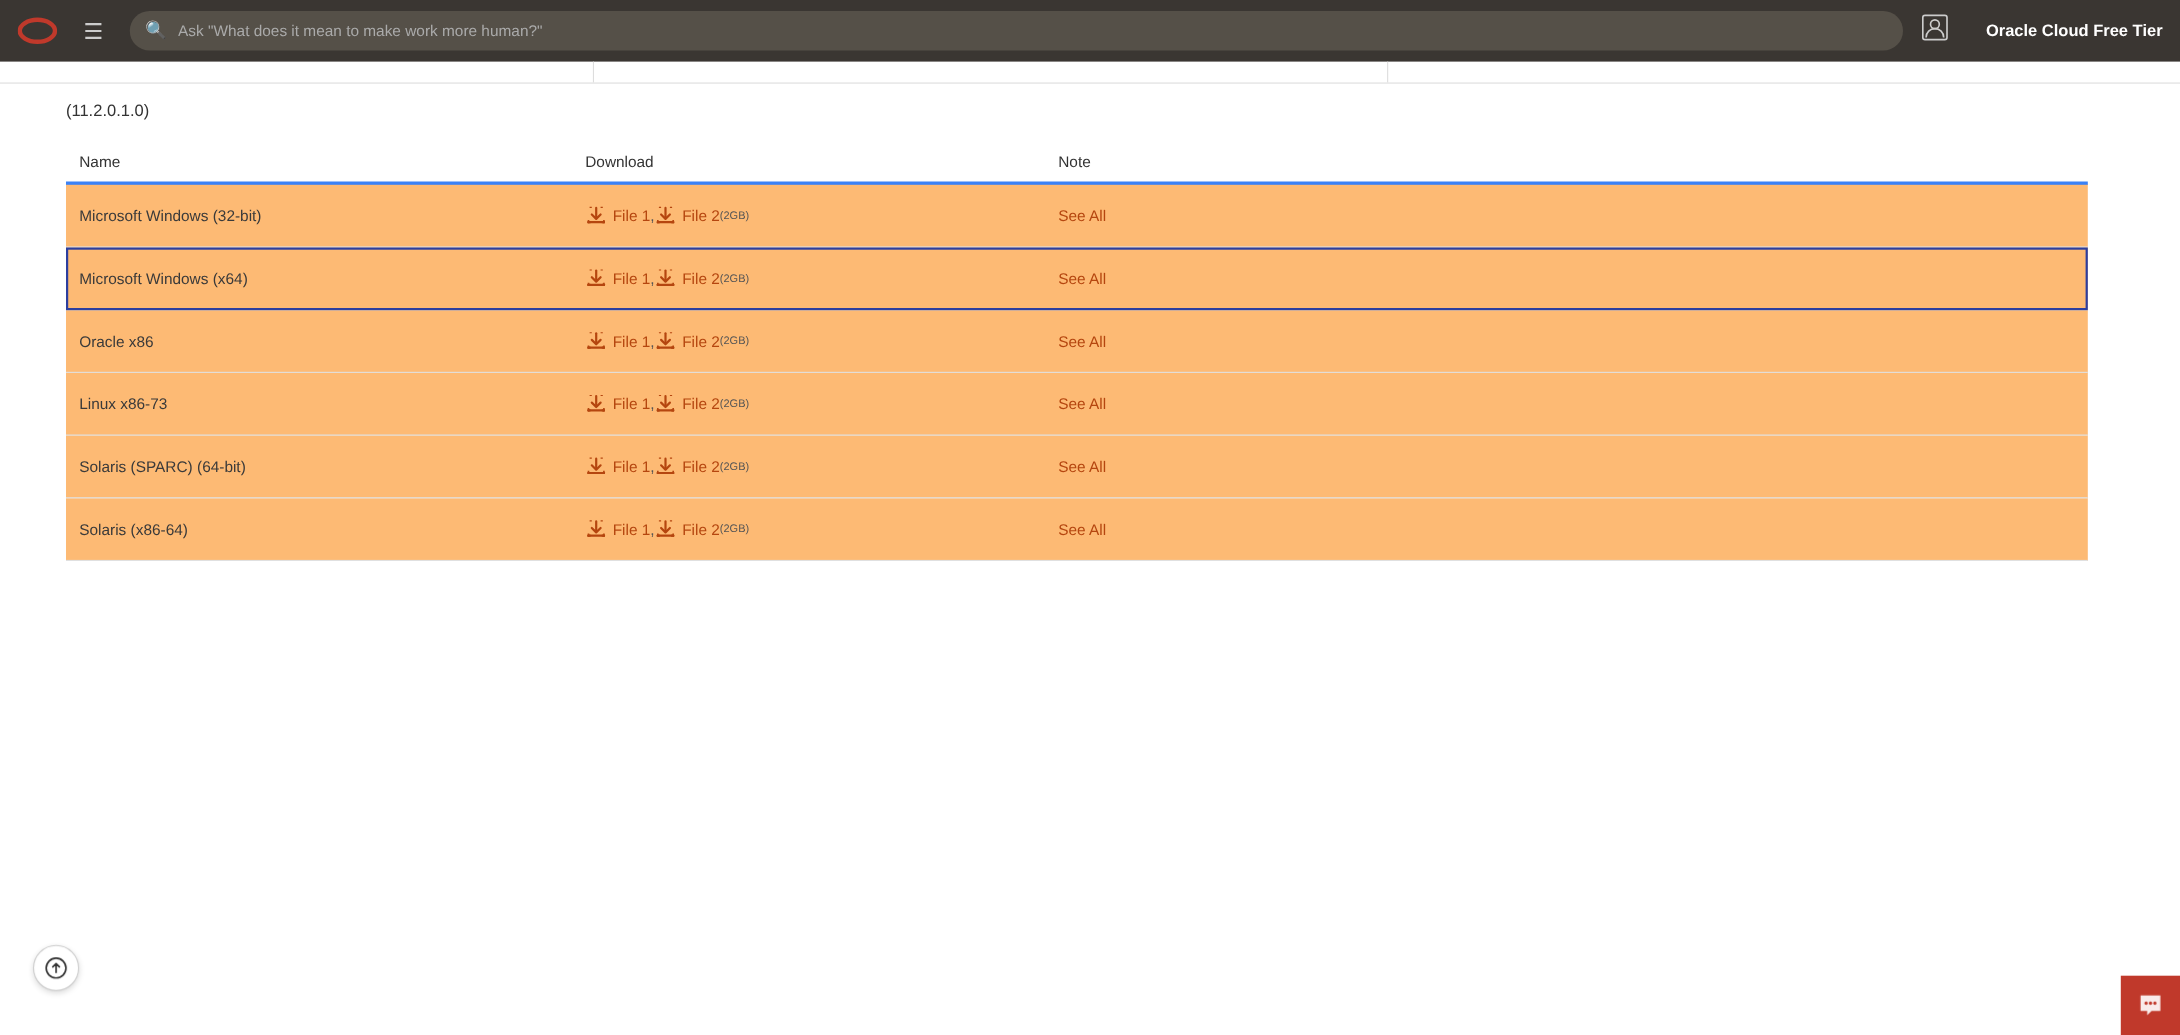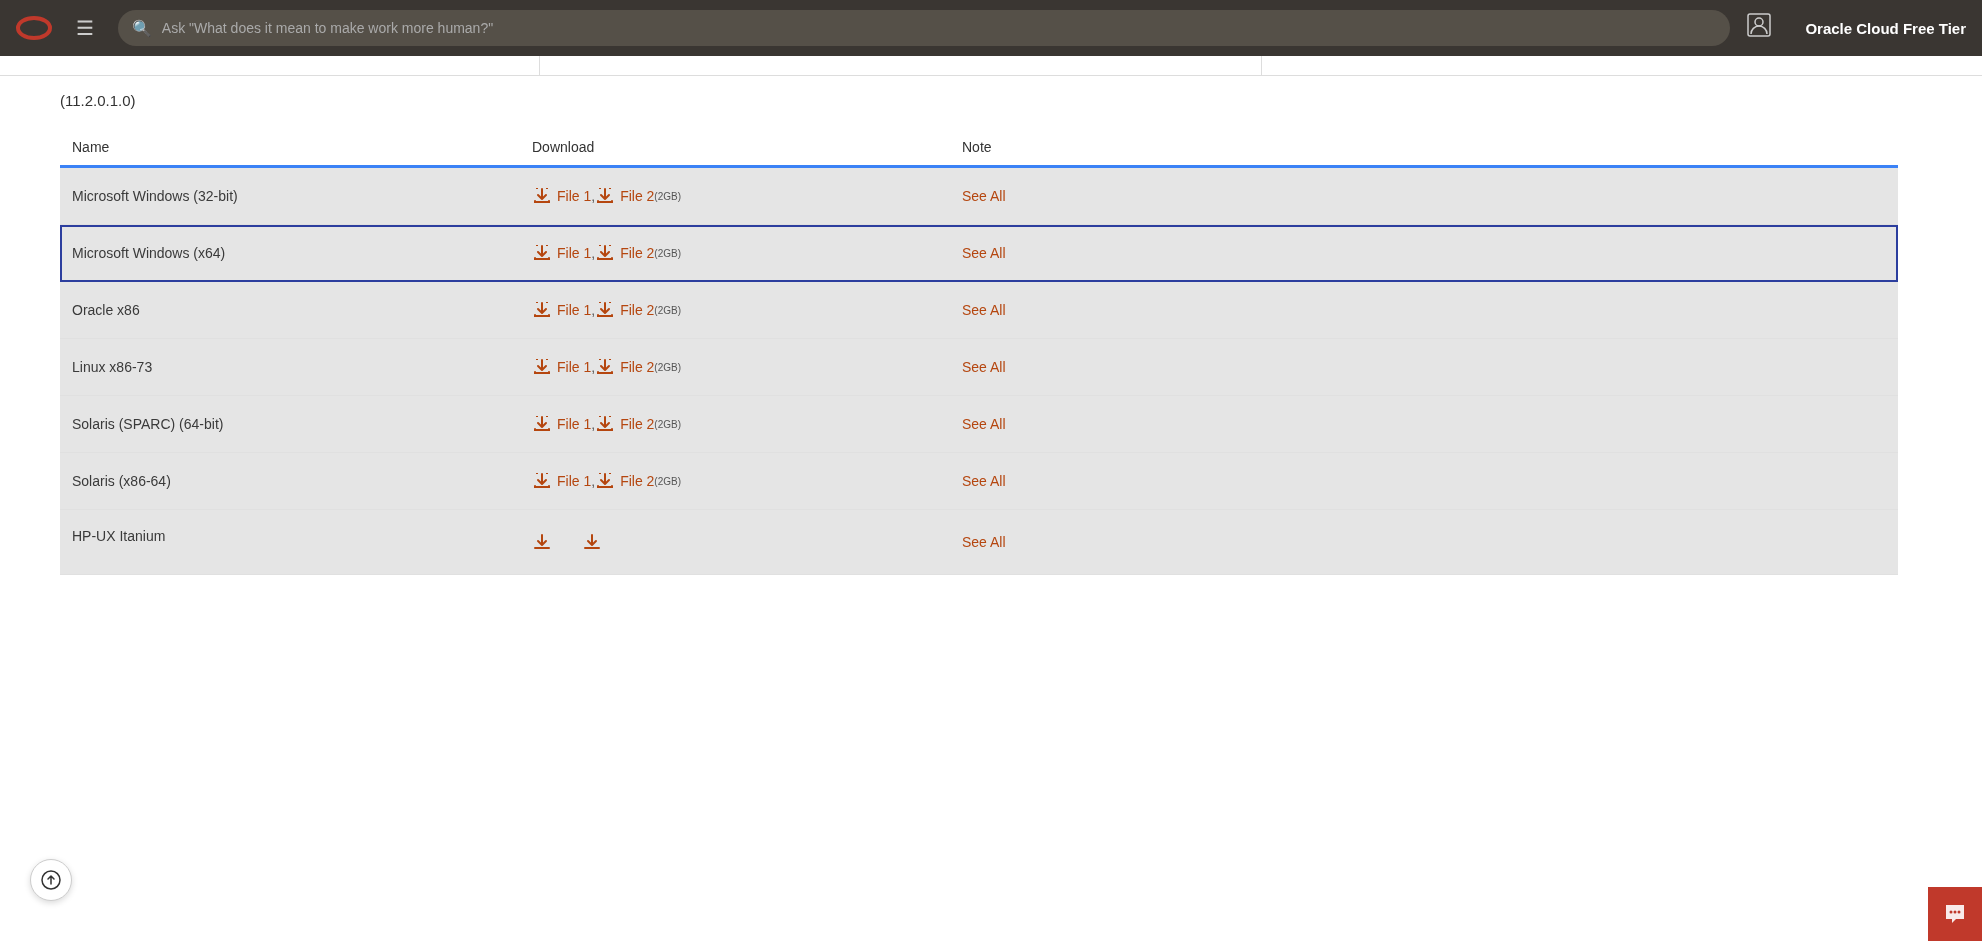--- a/index.html
+++ b/index.html
@@ -107,21 +107,21 @@
     .col-note { }
 
     .download-table tbody tr {
       border-bottom: 1px solid #e0e0e0;
     }
     .download-table tbody tr td {
       padding: 18px 12px;
       font-size: 14px;
       vertical-align: middle;
     }
-    .row-shaded { background-color: #e5e5e5; margin-top: 35px; }
+    .row-shaded { background-color: #fdba74; margin-top: 35px; }
 
     .row-selected {
       outline: 2.5px solid #2c3e9e;
       outline-offset: -2px;
     }
 
     .cell-name {
       color: #3a3a3a;
       font-size: 15px;
     }
@@ -461,42 +461,20 @@
           <path d="M4 2h2v1H4zM14 2h2v1h-2z" fill="#b5460f"></path>
         </svg>
       </span>
                 <span>File 2</span>
               </a>
               <span class="size-label">(2GB)</span>
             </div>
           </td>
           <td><a class="see-all-link" href="#">See All</a></td>
         </tr>
-        <tr class="row-shaded">
-          <td class="cell-name" style="padding-bottom: 30px;">HP-UX Itanium</td>
-          <td>
-            <div class="download-links">
-              <span class="dl-icon">
-        <svg width="20" height="20" viewBox="0 0 20 20" fill="none">
-          <rect x="2" y="15" width="16" height="2" rx="1" fill="#b5460f"></rect>
-          <path d="M10 3v9" stroke="#b5460f" stroke-width="2" stroke-linecap="round"></path>
-          <path d="M6 9l4 4 4-4" stroke="#b5460f" stroke-width="2" stroke-linecap="round" stroke-linejoin="round"></path>
-        </svg>
-      </span>
-      <span class="dl-icon" style="margin-left:30px">
-        <svg width="20" height="20" viewBox="0 0 20 20" fill="none">
-          <rect x="2" y="15" width="16" height="2" rx="1" fill="#b5460f"></rect>
-          <path d="M10 3v9" stroke="#b5460f" stroke-width="2" stroke-linecap="round"></path>
-          <path d="M6 9l4 4 4-4" stroke="#b5460f" stroke-width="2" stroke-linecap="round" stroke-linejoin="round"></path>
-        </svg>
-      </span>
-            </div>
-          </td>
-          <td><a class="see-all-link" href="#">See All</a></td>
-        </tr>
       </tbody>
   </table>
 </div>
 
 <div class="scroll-top">
   <svg width="20" height="20" viewBox="0 0 20 20" fill="none">
     <circle cx="10" cy="10" r="9" stroke="#333" stroke-width="1.5"></circle>
     <path d="M10 14V6M7 9l3-3 3 3" stroke="#333" stroke-width="1.5" stroke-linecap="round" stroke-linejoin="round"></path>
   </svg>
 </div>

